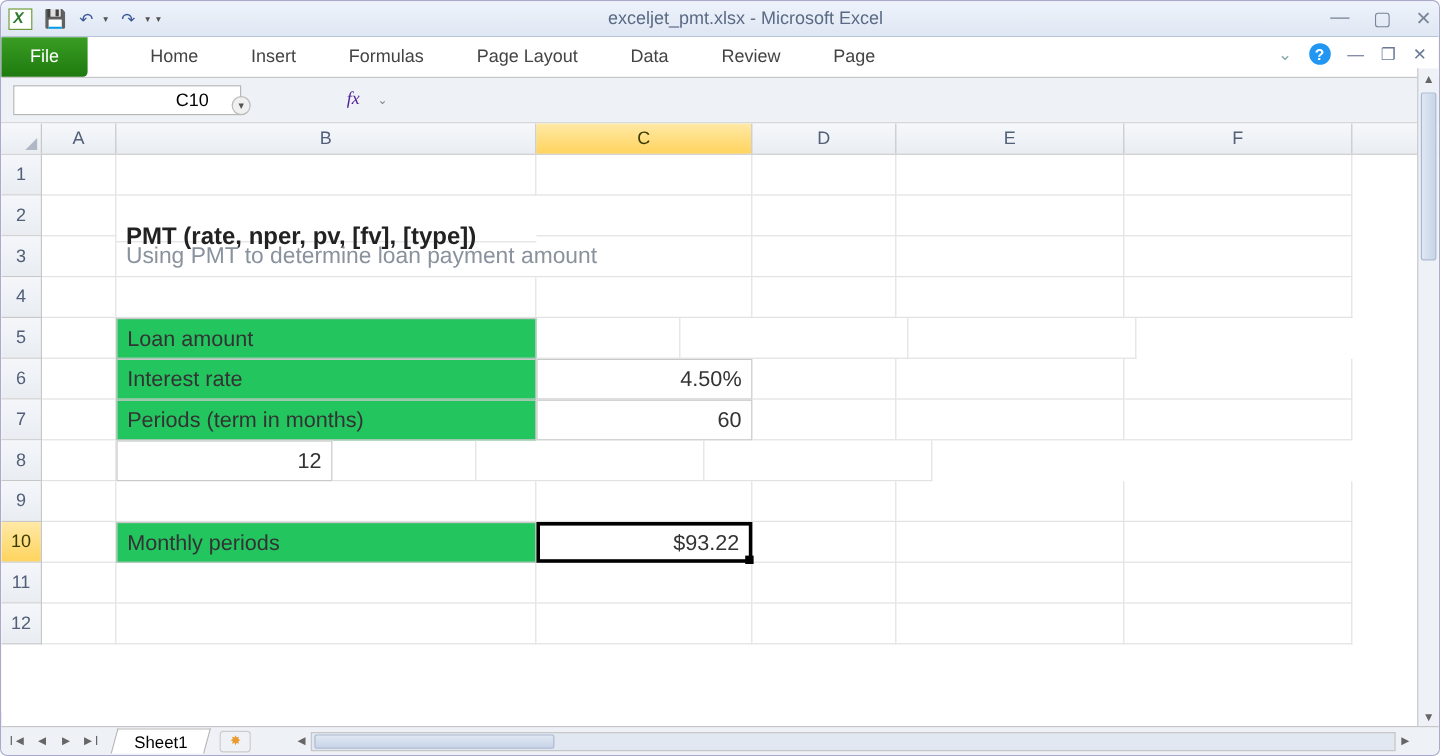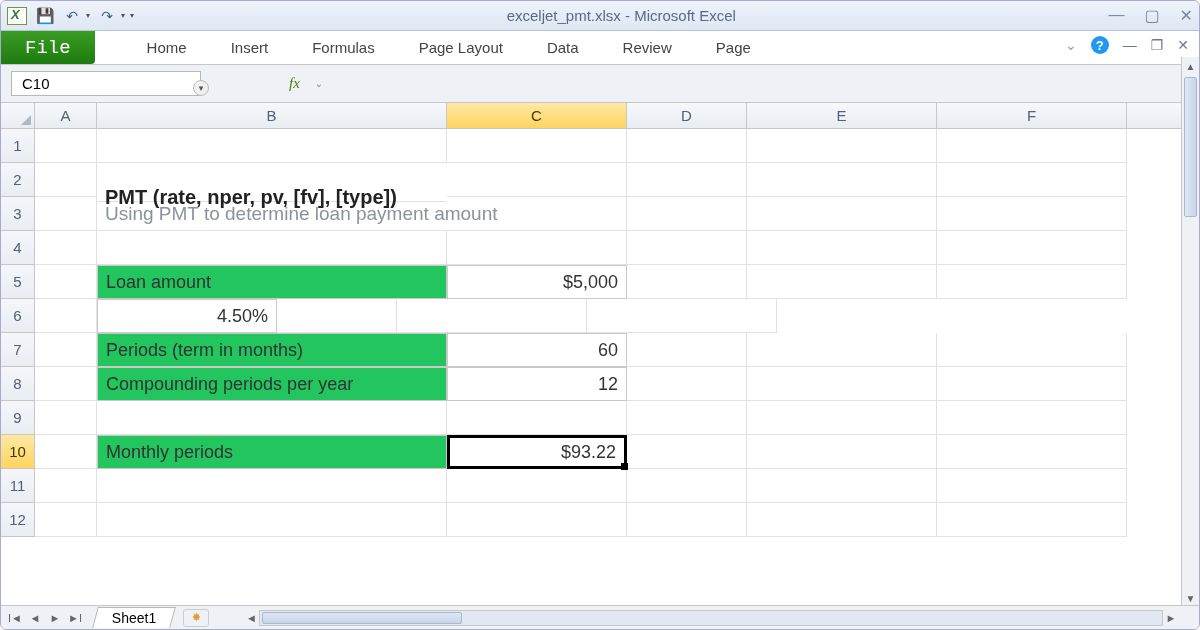--- a/index.html
+++ b/index.html
@@ -53,27 +53,26 @@
     background: #fff;
     display: flex;
     align-items: stretch;
     border-bottom: 1px solid #c7c7c7;
     position: relative;
   }
   .file-tab {
     background: linear-gradient(to bottom, #3a9d23, #1e7a0f);
     color: #fff;
     padding: 6px 24px;
-    font-size: 19px;
+    font-size: 15px;
     display: flex;
     align-items: center;
     cursor: pointer;
     border-radius: 0 0 4px 0;
     margin-right: 30px;
-    font-family: Liberation Mono, monospace;
   }
   .tab {
     padding: 8px 22px;
     color: #444;
     font-size: 15px;
     cursor: pointer;
   }
   .ribbon-right {
     position: absolute;
     right: 10px;
@@ -98,39 +97,39 @@
     background: #eef2f7;
     border-bottom: 1px solid #c7c7c7;
     gap: 0;
   }
   .name-box {
     width: 190px;
     border: 1px solid #b7b7b7;
     background: #fff;
     padding: 3px 26px 3px 10px;
     font-size: 15px;
-    text-align: left;
+    text-align: right;
     position: relative;
   }
   .name-box-dd {
     position: absolute;
     right: 62px;
     top: 9px;
     width: 16px; height: 16px;
     border-radius: 50%;
     background: #f0f0f0;
     border: 1px solid #bbb;
     color: #555;
     font-size: 9px;
     display: flex; align-items: center; justify-content: center;
   }
   .name-box-wrap { position: relative; width: 260px; }
   .fx-label {
     font-style: italic;
-    color: #4d7c0f;
+    color: #4c1d95;
     margin-left: 18px;
     margin-right: 10px;
     font-family: "Times New Roman", serif;
     font-size: 15px;
   }
   .formula-input {
     flex: 1;
     border: 1px solid #b7b7b7;
     background: #fff;
     padding: 3px 8px;
@@ -410,49 +409,48 @@
         <div class="cell C"></div>
         <div class="cell D"></div>
         <div class="cell E"></div>
         <div class="cell F"></div>
     </div>
 
     <div class="row">
         <div class="rowh">5</div>
       <div class="cell A"></div>
       <div class="cell B lbl-shade">Loan amount</div>
-      <div class="cell C val-box">$5,000</div>
       <div class="cell D"></div>
         <div class="cell E"></div>
         <div class="cell F"></div>
     </div>
 
     <div class="row">
         <div class="rowh">6</div>
       <div class="cell A"></div>
+      <div class="cell B lbl-shade">Interest rate</div>
       <div class="cell C val-box">4.50%</div>
       <div class="cell D"></div>
         <div class="cell E"></div>
         <div class="cell F"></div>
     </div>
 
     <div class="row">
         <div class="rowh">7</div>
       <div class="cell A"></div>
       <div class="cell B lbl-shade">Periods (term in months)</div>
       <div class="cell C val-box">60</div>
       <div class="cell D"></div>
         <div class="cell E"></div>
         <div class="cell F"></div>
     </div>
 
     <div class="row">
         <div class="rowh">8</div>
       <div class="cell A"></div>
-      <div class="cell B lbl-shade">Compounding periods per year</div>
       <div class="cell C val-box">12</div>
       <div class="cell D"></div>
         <div class="cell E"></div>
         <div class="cell F"></div>
     </div>
 
     <div class="row">
         <div class="rowh">9</div>
       <div class="cell A"></div>
         <div class="cell B"></div>

